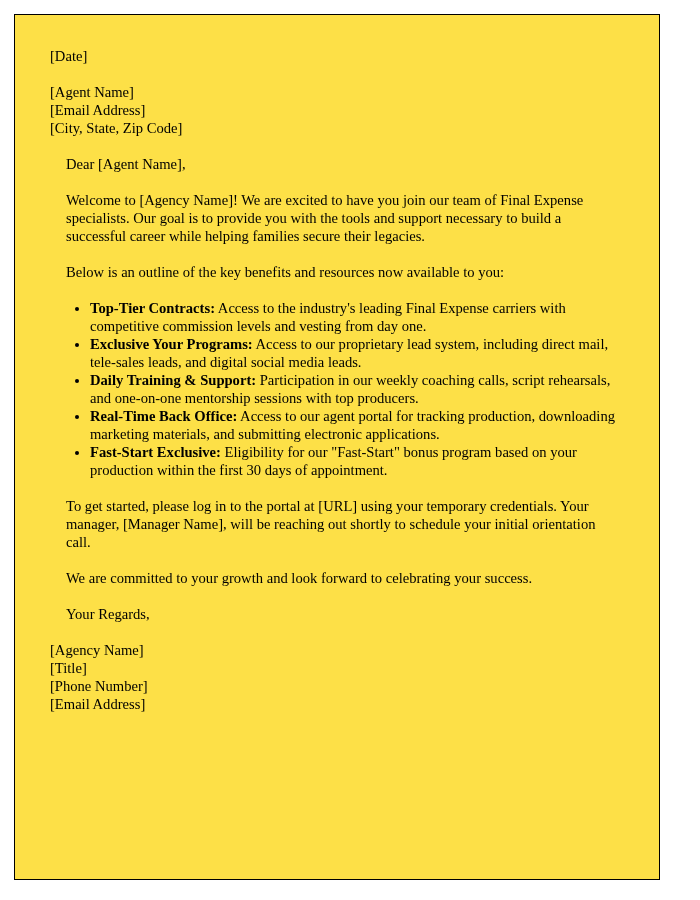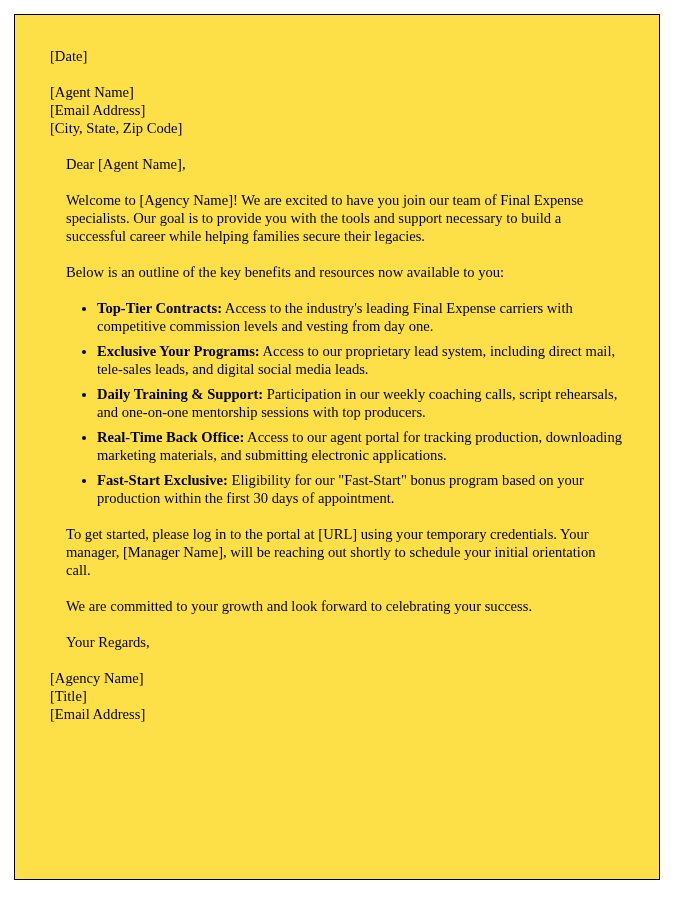--- a/index.html
+++ b/index.html
@@ -33,21 +33,21 @@
     margin: 16px;
   }
   .block {
     margin-bottom: 18px;
   }
   ul.benefits {
     margin: 0 0 18px 0;
     padding: 0 0 0 40px;
   }
   ul.benefits li {
-    margin: 7px;
+    margin: 0;
     padding: 0;
   }
   strong {
     font-weight: bold;
   }
 </style>
 </head>
 <body>
 
 <div class="page">
@@ -90,16 +90,17 @@
     <p>We are committed to your growth and look forward to celebrating your success.</p>
   </div>
 
   <div class="block">
     <p>Your Regards,</p>
   </div>
 
   <div class="block">
     <div class="line">[Agency Name]</div>
     <div class="line">[Title]</div>
+    <div class="line">[Phone Number]</div>
     <div class="line">[Email Address]</div>
   </div>
 
 </div>
 
 </body></html>

